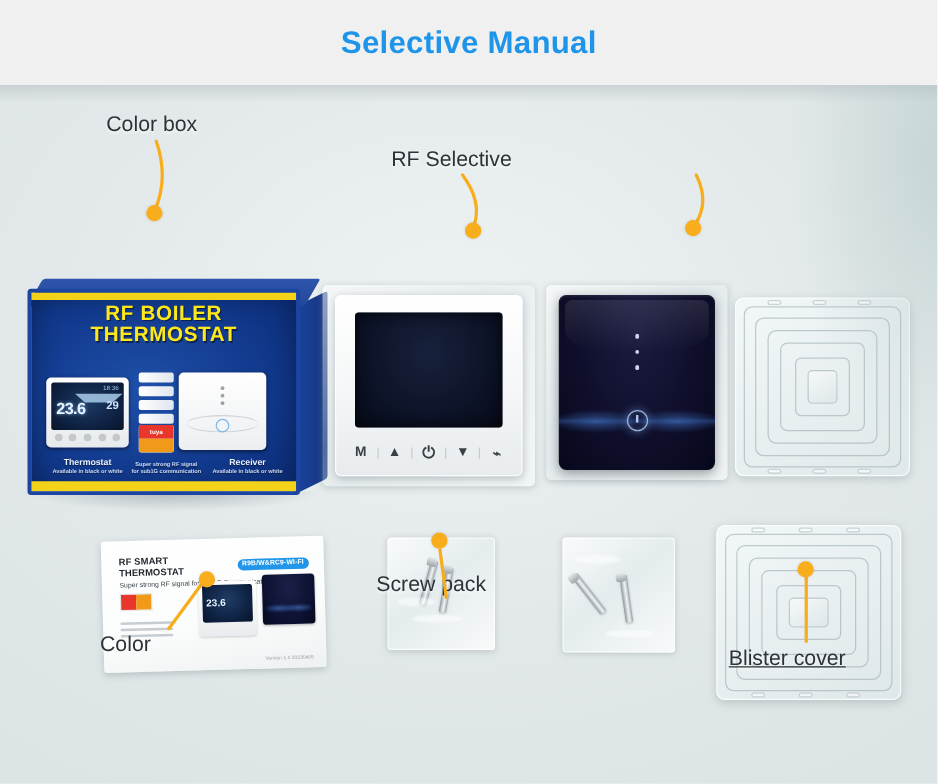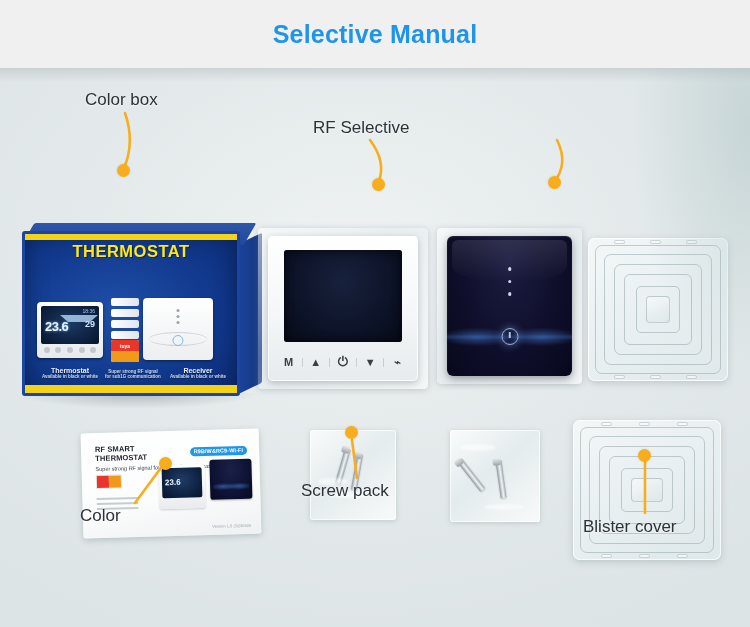--- a/index.html
+++ b/index.html
@@ -318,20 +318,21 @@
 
     <div class="item" id="colorbox">
       <div class="cb-shadow"></div>
       <div class="cb-side"></div>
       <div class="cb-top"></div>
       <div class="cb-face">
         <div class="cb-edge-top"></div>
         <div class="cb-edge-bot"></div>
 
         <div class="cb-headline">
+          <div class="cb-h1">RF BOILER</div>
           <div class="cb-h2">THERMOSTAT</div>
         </div>
 
         <div class="cb-stat">
           <div class="cb-lcd">
             <div class="cb-lcd-house"></div>
             <div class="cb-lcd-clock">18:36</div>
             <div class="cb-lcd-temp">23.6</div>
             <div class="cb-lcd-right">29</div>
           </div>
@@ -506,26 +507,26 @@
       <path d="M557,72 C566,90 562,102 556,112"></path>
     </svg>
     <div class="dot" style="left:548px; top:108px;"></div>
 
     <div class="label" style="left:80px; top:438px;">Color</div>
     <svg class="leader" style="left:0; top:0; width:750px; height:559px;">
       <path d="M135,435 L163,397"></path>
     </svg>
     <div class="dot" style="left:159px; top:389px;"></div>
 
-    <div class="label" style="left:301px; top:413px;">Screw pack</div>
+    <div class="label" style="left:301px; top:390px;">Screw pack</div>
     <svg class="leader" style="left:0; top:0; width:750px; height:559px;">
       <path d="M357,410 L352,372"></path>
     </svg>
     <div class="dot" style="left:345px; top:358px;"></div>
 
-    <div class="label" style="left:583px; top:449px;">Blister cover</div>
+    <div class="label" style="left:583px; top:449px;text-decoration:underline;">Blister cover</div>
     <svg class="leader" style="left:0; top:0; width:750px; height:559px;">
       <path d="M645,445 L645,394"></path>
     </svg>
     <div class="dot" style="left:638px; top:381px;"></div>
 
   </div>
 </div>
 
 </body></html>

